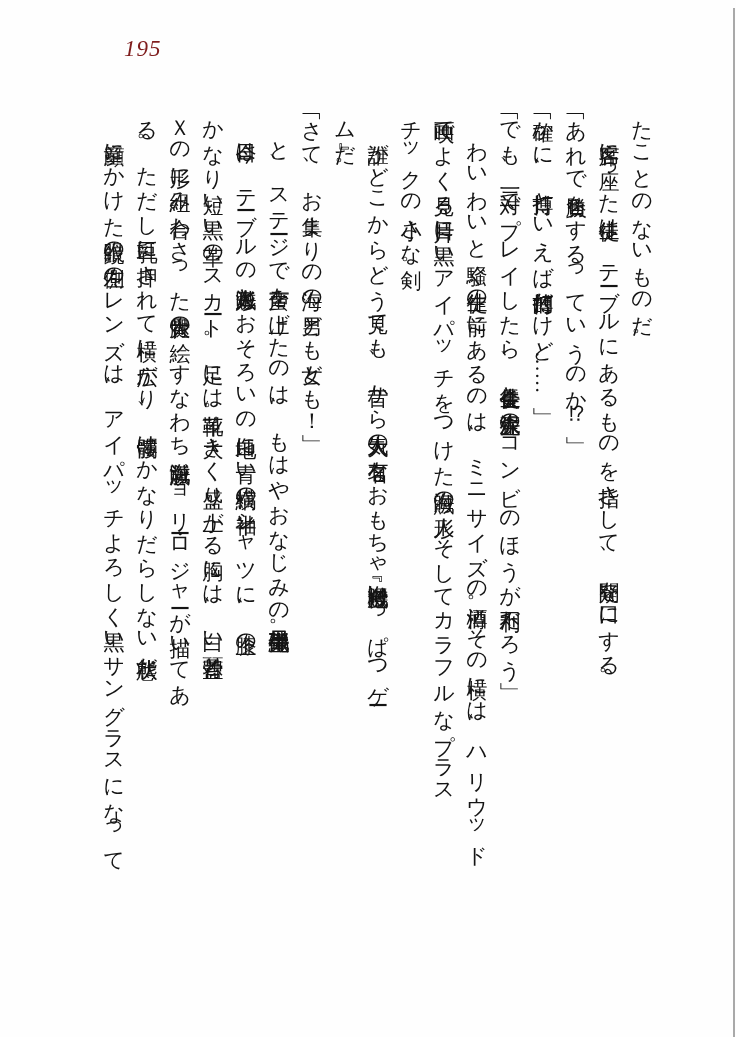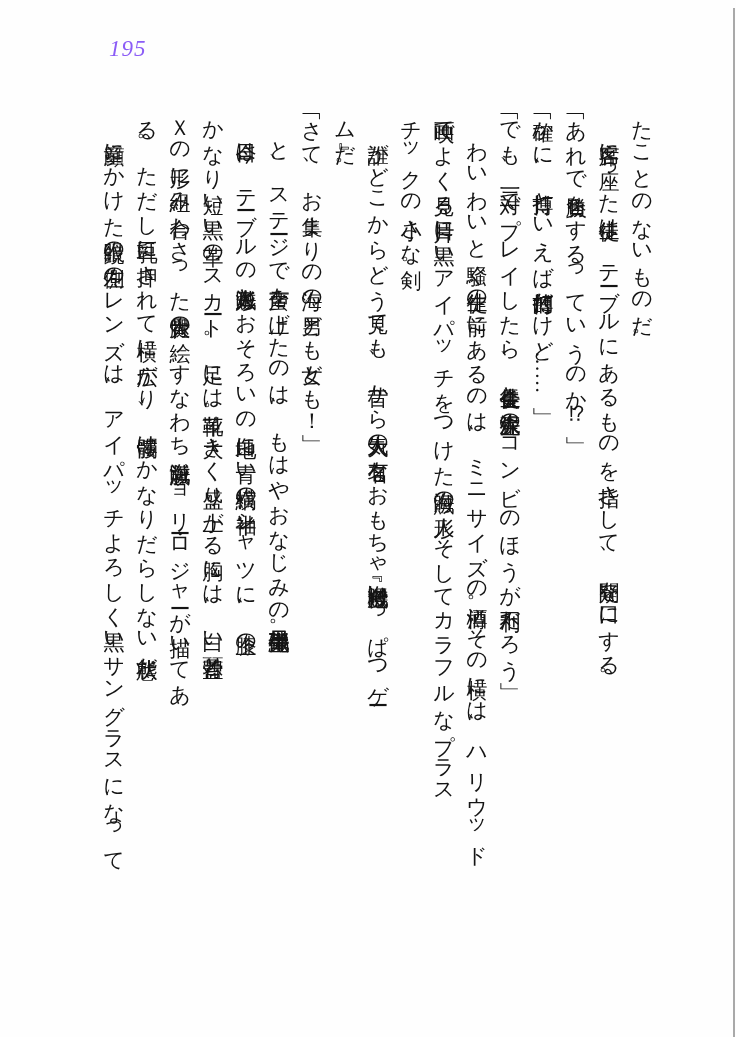--- a/index.html
+++ b/index.html
@@ -14,25 +14,25 @@
     position: absolute;
     top: 0; left: 0;
     width: 736px;
     height: 1037px;
     background: #fefefe;
     overflow: hidden;
   }
   .page-number {
     position: absolute;
     top: 36px;
-    left: 109px;
+    left: 124px;
     font-size: 23px;
     font-style: italic;
     letter-spacing: 1px;
-    color: #8b5cf6;
+    color: #7f1d1d;
   }
   .body-text {
     position: absolute;
     top: 106px;
     right: 78px;
     width: 562px;
     height: 862px;
     writing-mode: vertical-rl;
     text-orientation: mixed;
     font-size: 21px;

